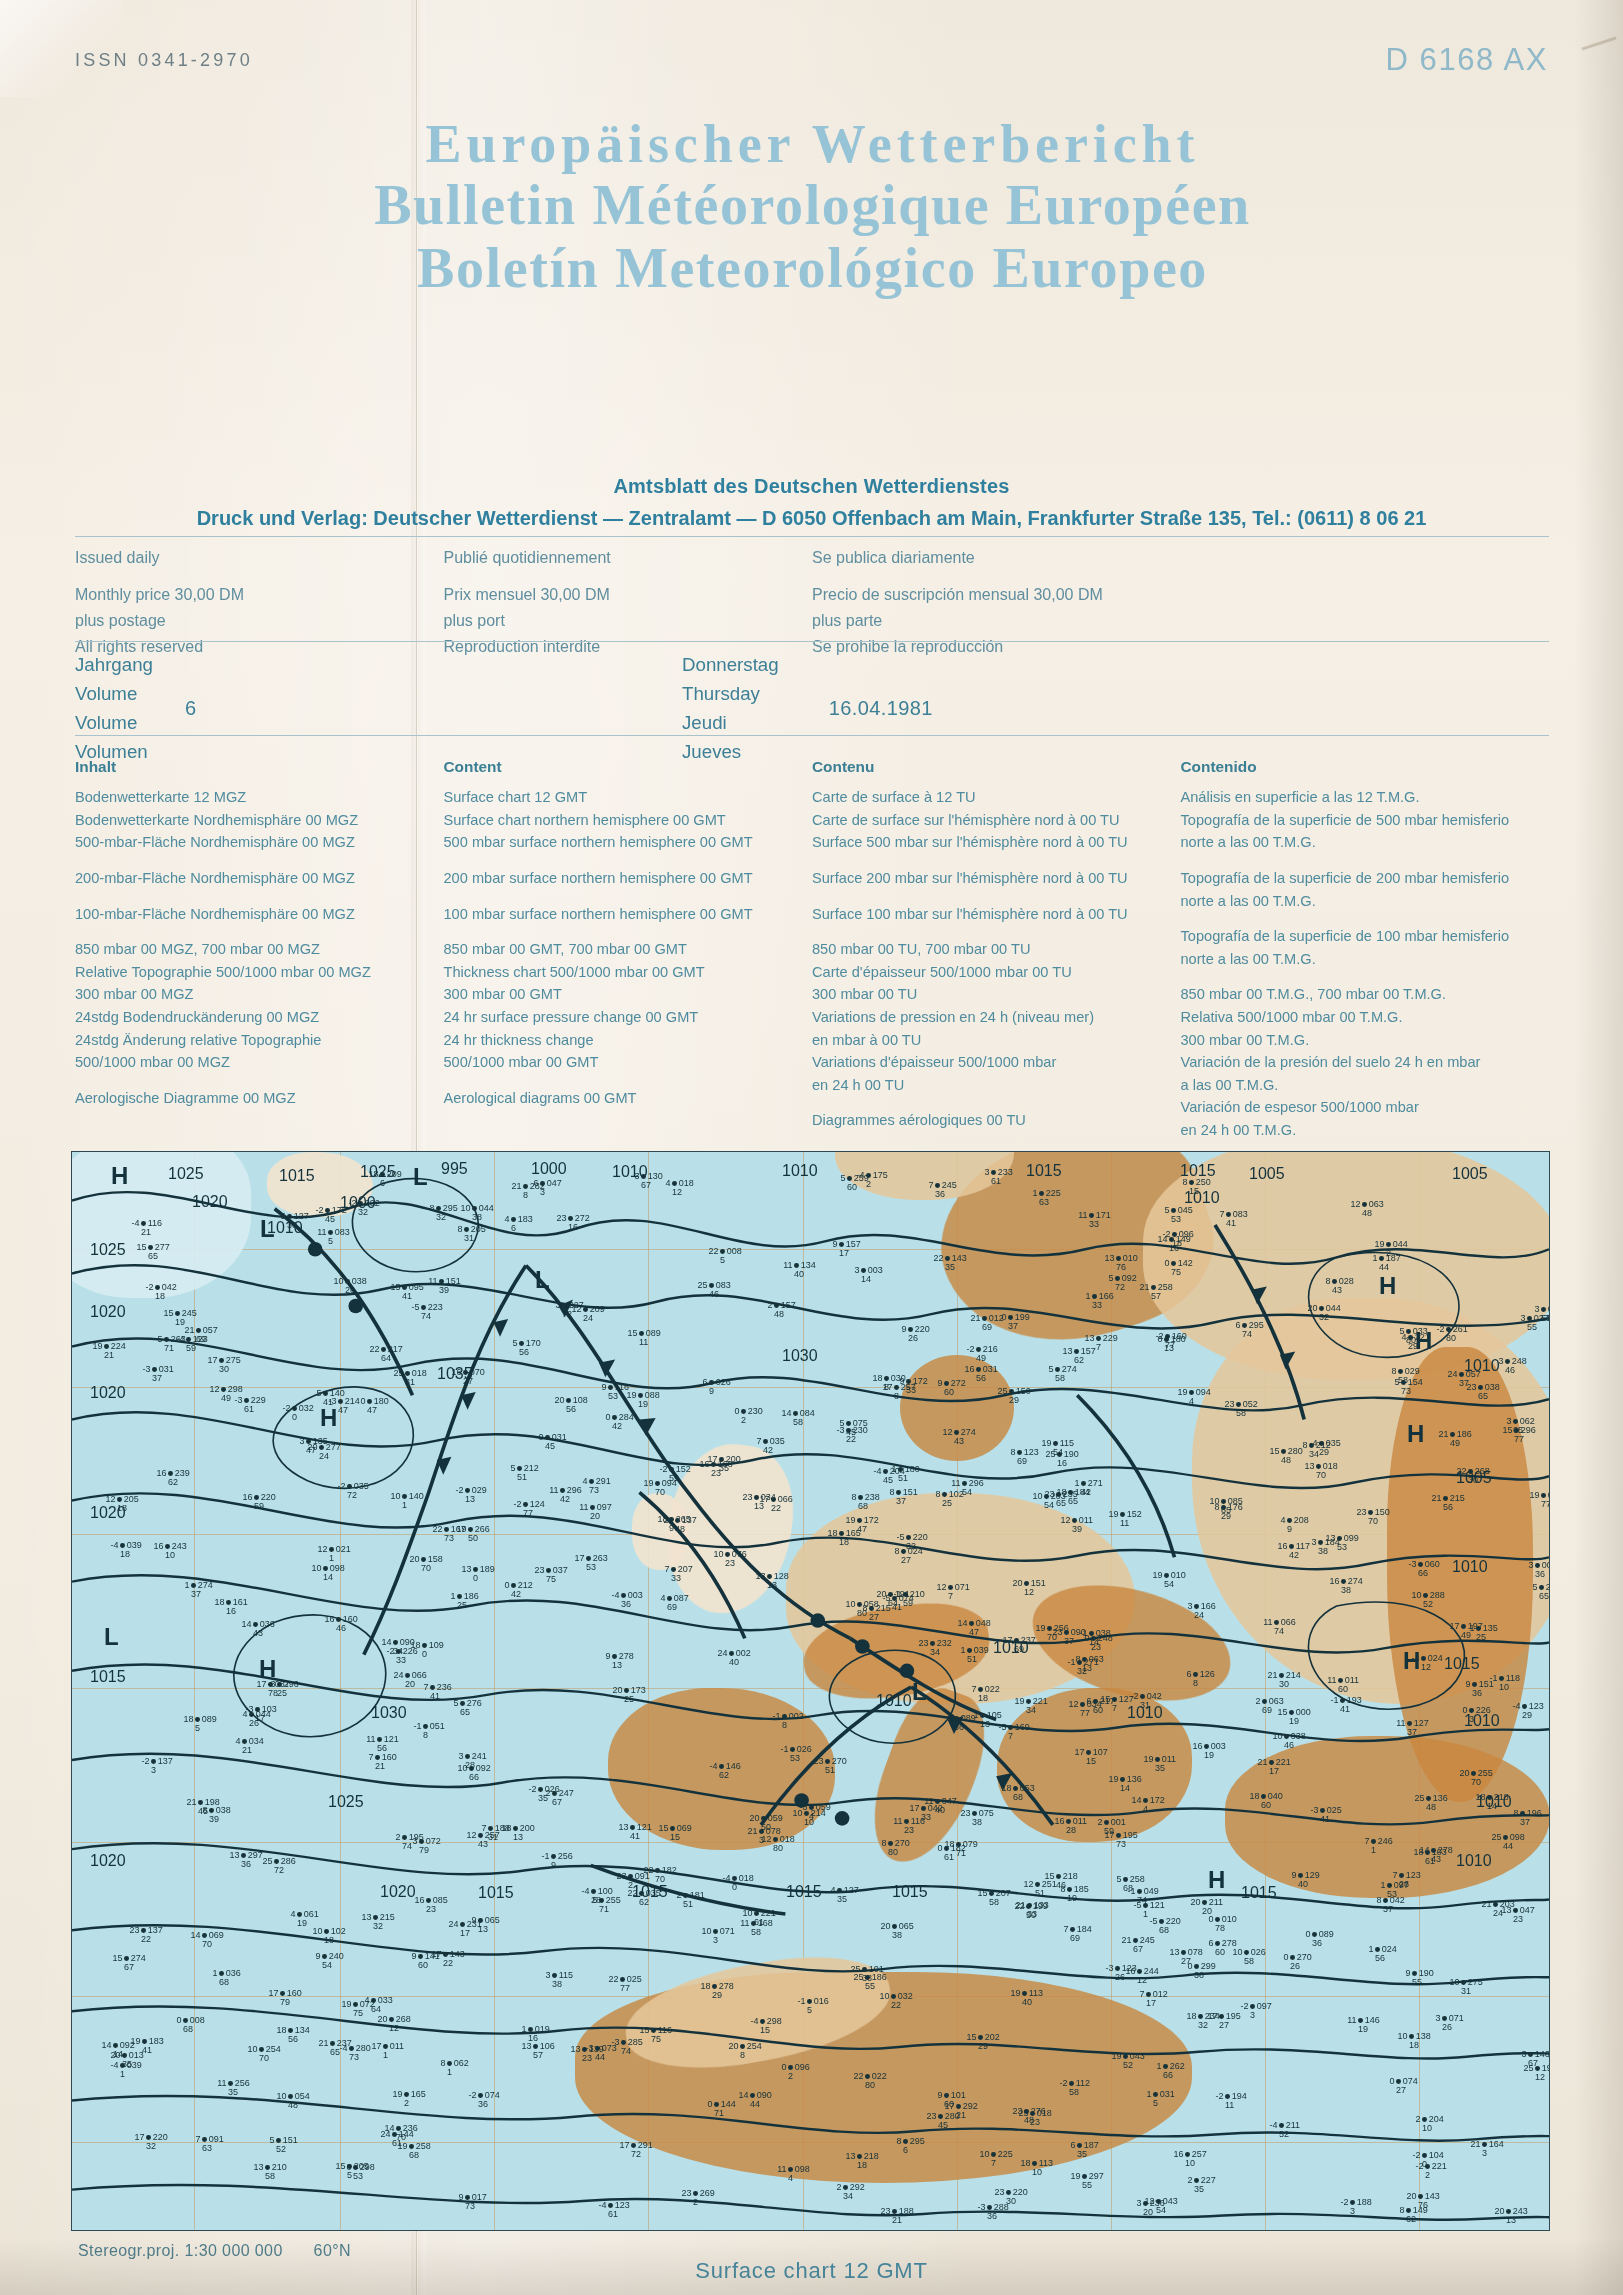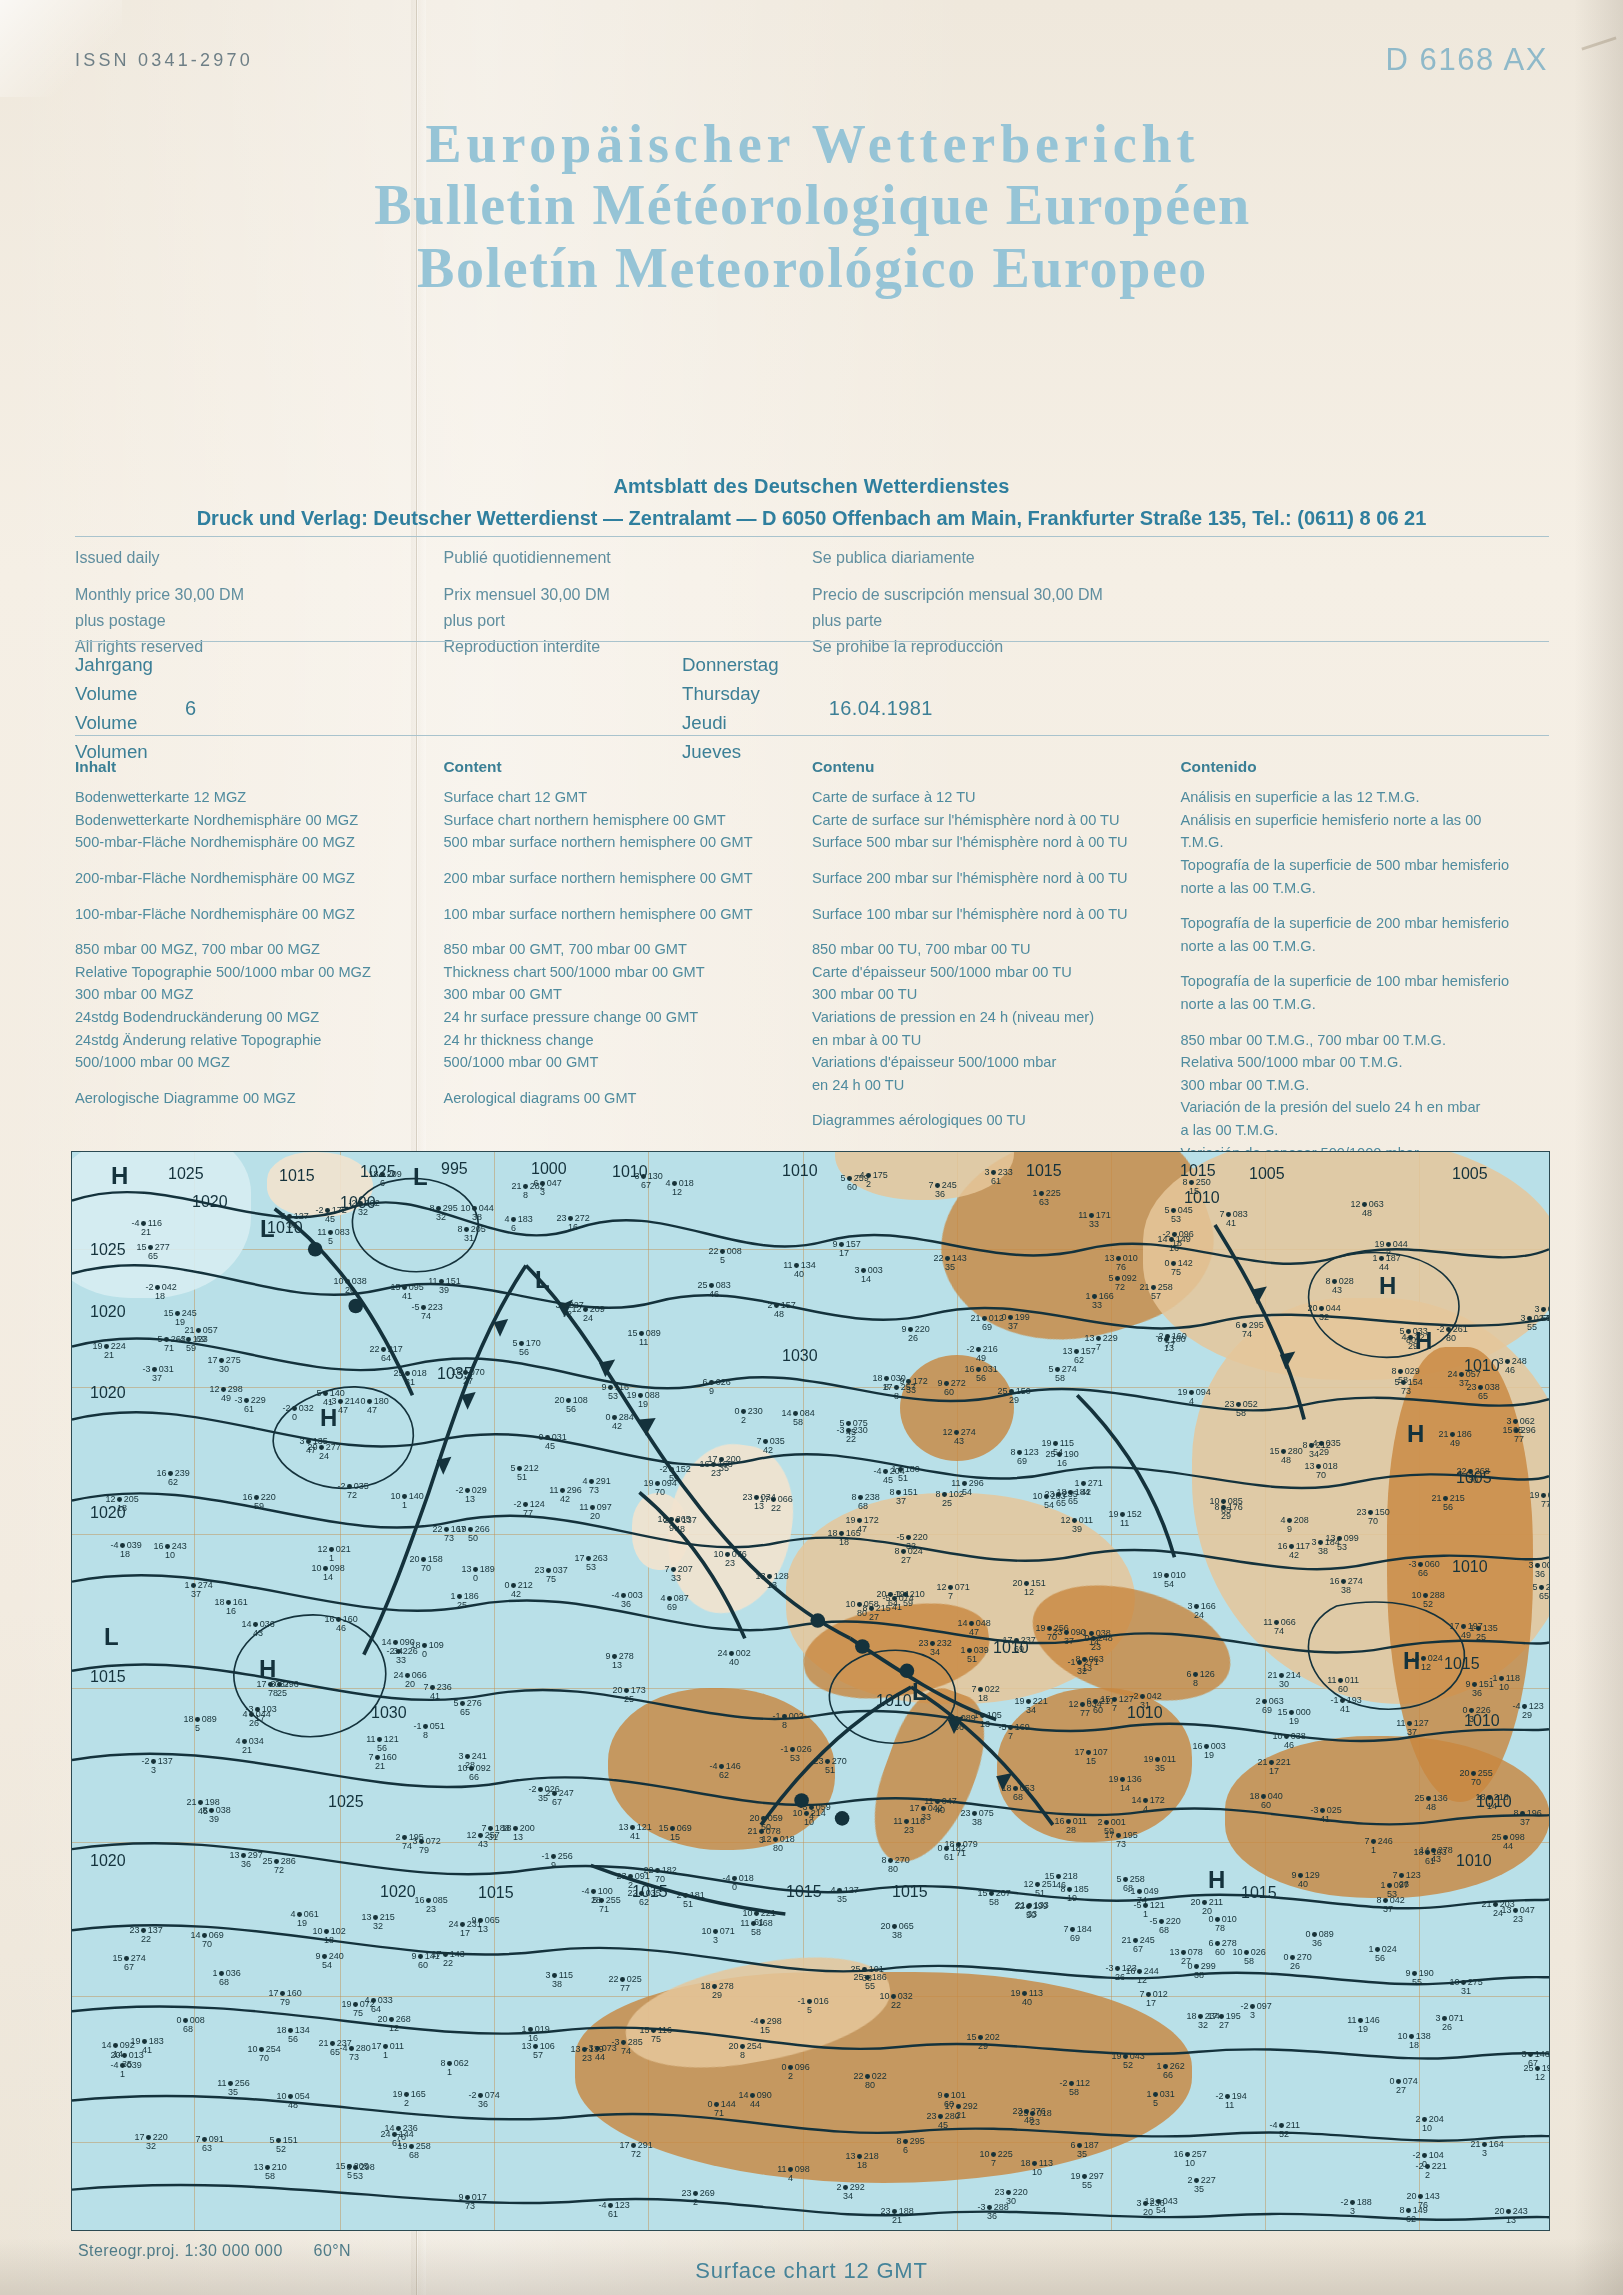--- a/index.html
+++ b/index.html
@@ -324,21 +324,20 @@
       </p>
       <p>
         <span style="display:block">Diagrammes aérologiques 00 TU</span>
       </p>
     </div>
 
     <div>
       <div class="hdr">Contenido</div>
       <p>
         <span style="display:block">Análisis en superficie a las 12 T.M.G.</span>
-        <span style="display:block">Análisis en superficie hemisferio norte a las 00 T.M.G.</span>
         <span style="display:block">Topografía de la superficie de 500 mbar hemisferio</span>
         <span style="display:block">norte a las 00 T.M.G.</span>
       </p>
       <p>
         <span style="display:block">Topografía de la superficie de 200 mbar hemisferio</span>
         <span style="display:block">norte a las 00 T.M.G.</span>
       </p>
       <p>
         <span style="display:block">Topografía de la superficie de 100 mbar hemisferio</span>
         <span style="display:block">norte a las 00 T.M.G.</span>
@@ -953,21 +952,21 @@
         <div class="stn" style="left: 1432px; top: 657px;"><span style="display:inline-block;text-align:right;width:14.6px">8</span><span class="d" style="margin:0 1.6px"></span><span>196</span><br><span style="margin-left:16px">37</span></div>
         <div class="stn" style="left: 1035px; top: 723px;"><span style="display:inline-block;text-align:right;width:14.6px">5</span><span class="d" style="margin:0 1.6px"></span><span>258</span><br><span style="margin-left:16px">68</span></div>
         <div class="stn" style="left: 1311px; top: 719px;"><span style="display:inline-block;text-align:right;width:14.6px">7</span><span class="d" style="margin:0 1.6px"></span><span>123</span><br><span style="margin-left:16px">26</span></div>
         <div class="stn" style="left: 626px; top: 948px;"><span style="display:inline-block;text-align:right;width:14.6px">0</span><span class="d" style="margin:0 1.6px"></span><span>144</span><br><span style="margin-left:16px">71</span></div>
         <div class="stn" style="left: 209px; top: 758px;"><span style="display:inline-block;text-align:right;width:14.6px">4</span><span class="d" style="margin:0 1.6px"></span><span>061</span><br><span style="margin-left:16px">19</span></div>
         <div class="stn" style="left: 1027px; top: 812px;"><span style="display:inline-block;text-align:right;width:14.6px">-3</span><span class="d" style="margin:0 1.6px"></span><span>123</span><br><span style="margin-left:16px">26</span></div>
         <div class="stn" style="left: 165px; top: 468px;"><span style="display:inline-block;text-align:right;width:14.6px">14</span><span class="d" style="margin:0 1.6px"></span><span>036</span><br><span style="margin-left:16px">43</span></div>
         <div class="stn" style="left: 1453px; top: 339px;"><span style="display:inline-block;text-align:right;width:14.6px">19</span><span class="d" style="margin:0 1.6px"></span><span>038</span><br><span style="margin-left:16px">77</span></div>
         <div class="stn" style="left: 186px; top: 705px;"><span style="display:inline-block;text-align:right;width:14.6px">25</span><span class="d" style="margin:0 1.6px"></span><span>286</span><br><span style="margin-left:16px">72</span></div>
         <div class="stn" style="left: 308px; top: 972px;"><span style="display:inline-block;text-align:right;width:14.6px">14</span><span class="d" style="margin:0 1.6px"></span><span>236</span><br><span style="margin-left:16px">70</span></div>
-        <div class="stn" style="left: 800px; top: 704px;"><span style="display:inline-block;text-align:right;width:14.6px">8</span><span class="d" style="margin:0 1.6px"></span><span>270</span><br><span style="margin-left:16px">80</span></div>
+        <div class="stn" style="left: 800px; top: 687px;"><span style="display:inline-block;text-align:right;width:14.6px">8</span><span class="d" style="margin:0 1.6px"></span><span>270</span><br><span style="margin-left:16px">80</span></div>
         <div class="stn" style="left: 716px; top: 657px;"><span style="display:inline-block;text-align:right;width:14.6px">10</span><span class="d" style="margin:0 1.6px"></span><span>214</span><br><span style="margin-left:16px">10</span></div>
         <div class="stn" style="left: 153px; top: 699px;"><span style="display:inline-block;text-align:right;width:14.6px">13</span><span class="d" style="margin:0 1.6px"></span><span>297</span><br><span style="margin-left:16px">36</span></div>
         <div class="stn" style="left: 632px; top: 95px;"><span style="display:inline-block;text-align:right;width:14.6px">22</span><span class="d" style="margin:0 1.6px"></span><span>008</span><br><span style="margin-left:16px">5</span></div>
         <div class="stn" style="left: 976px; top: 476px;"><span style="display:inline-block;text-align:right;width:14.6px">23</span><span class="d" style="margin:0 1.6px"></span><span>090</span><br><span style="margin-left:16px">37</span></div>
         <div class="stn" style="left: 1373px; top: 470px;"><span style="display:inline-block;text-align:right;width:14.6px">17</span><span class="d" style="margin:0 1.6px"></span><span>197</span><br><span style="margin-left:16px">49</span></div>
         <div class="stn" style="left: 200px; top: 874px;"><span style="display:inline-block;text-align:right;width:14.6px">18</span><span class="d" style="margin:0 1.6px"></span><span>134</span><br><span style="margin-left:16px">56</span></div>
         <div class="stn" style="left: 524px; top: 261px;"><span style="display:inline-block;text-align:right;width:14.6px">0</span><span class="d" style="margin:0 1.6px"></span><span>284</span><br><span style="margin-left:16px">42</span></div>
         <div class="stn" style="left: 375px; top: 216px;"><span style="display:inline-block;text-align:right;width:14.6px">16</span><span class="d" style="margin:0 1.6px"></span><span>070</span><br><span style="margin-left:16px">27</span></div>
         <div class="stn" style="left: 356px; top: 373px;"><span style="display:inline-block;text-align:right;width:14.6px">22</span><span class="d" style="margin:0 1.6px"></span><span>167</span><br><span style="margin-left:16px">73</span></div>
         <div class="stn" style="left: 76px; top: 183px;"><span style="display:inline-block;text-align:right;width:14.6px">-5</span><span class="d" style="margin:0 1.6px"></span><span>263</span><br><span style="margin-left:16px">71</span></div>

